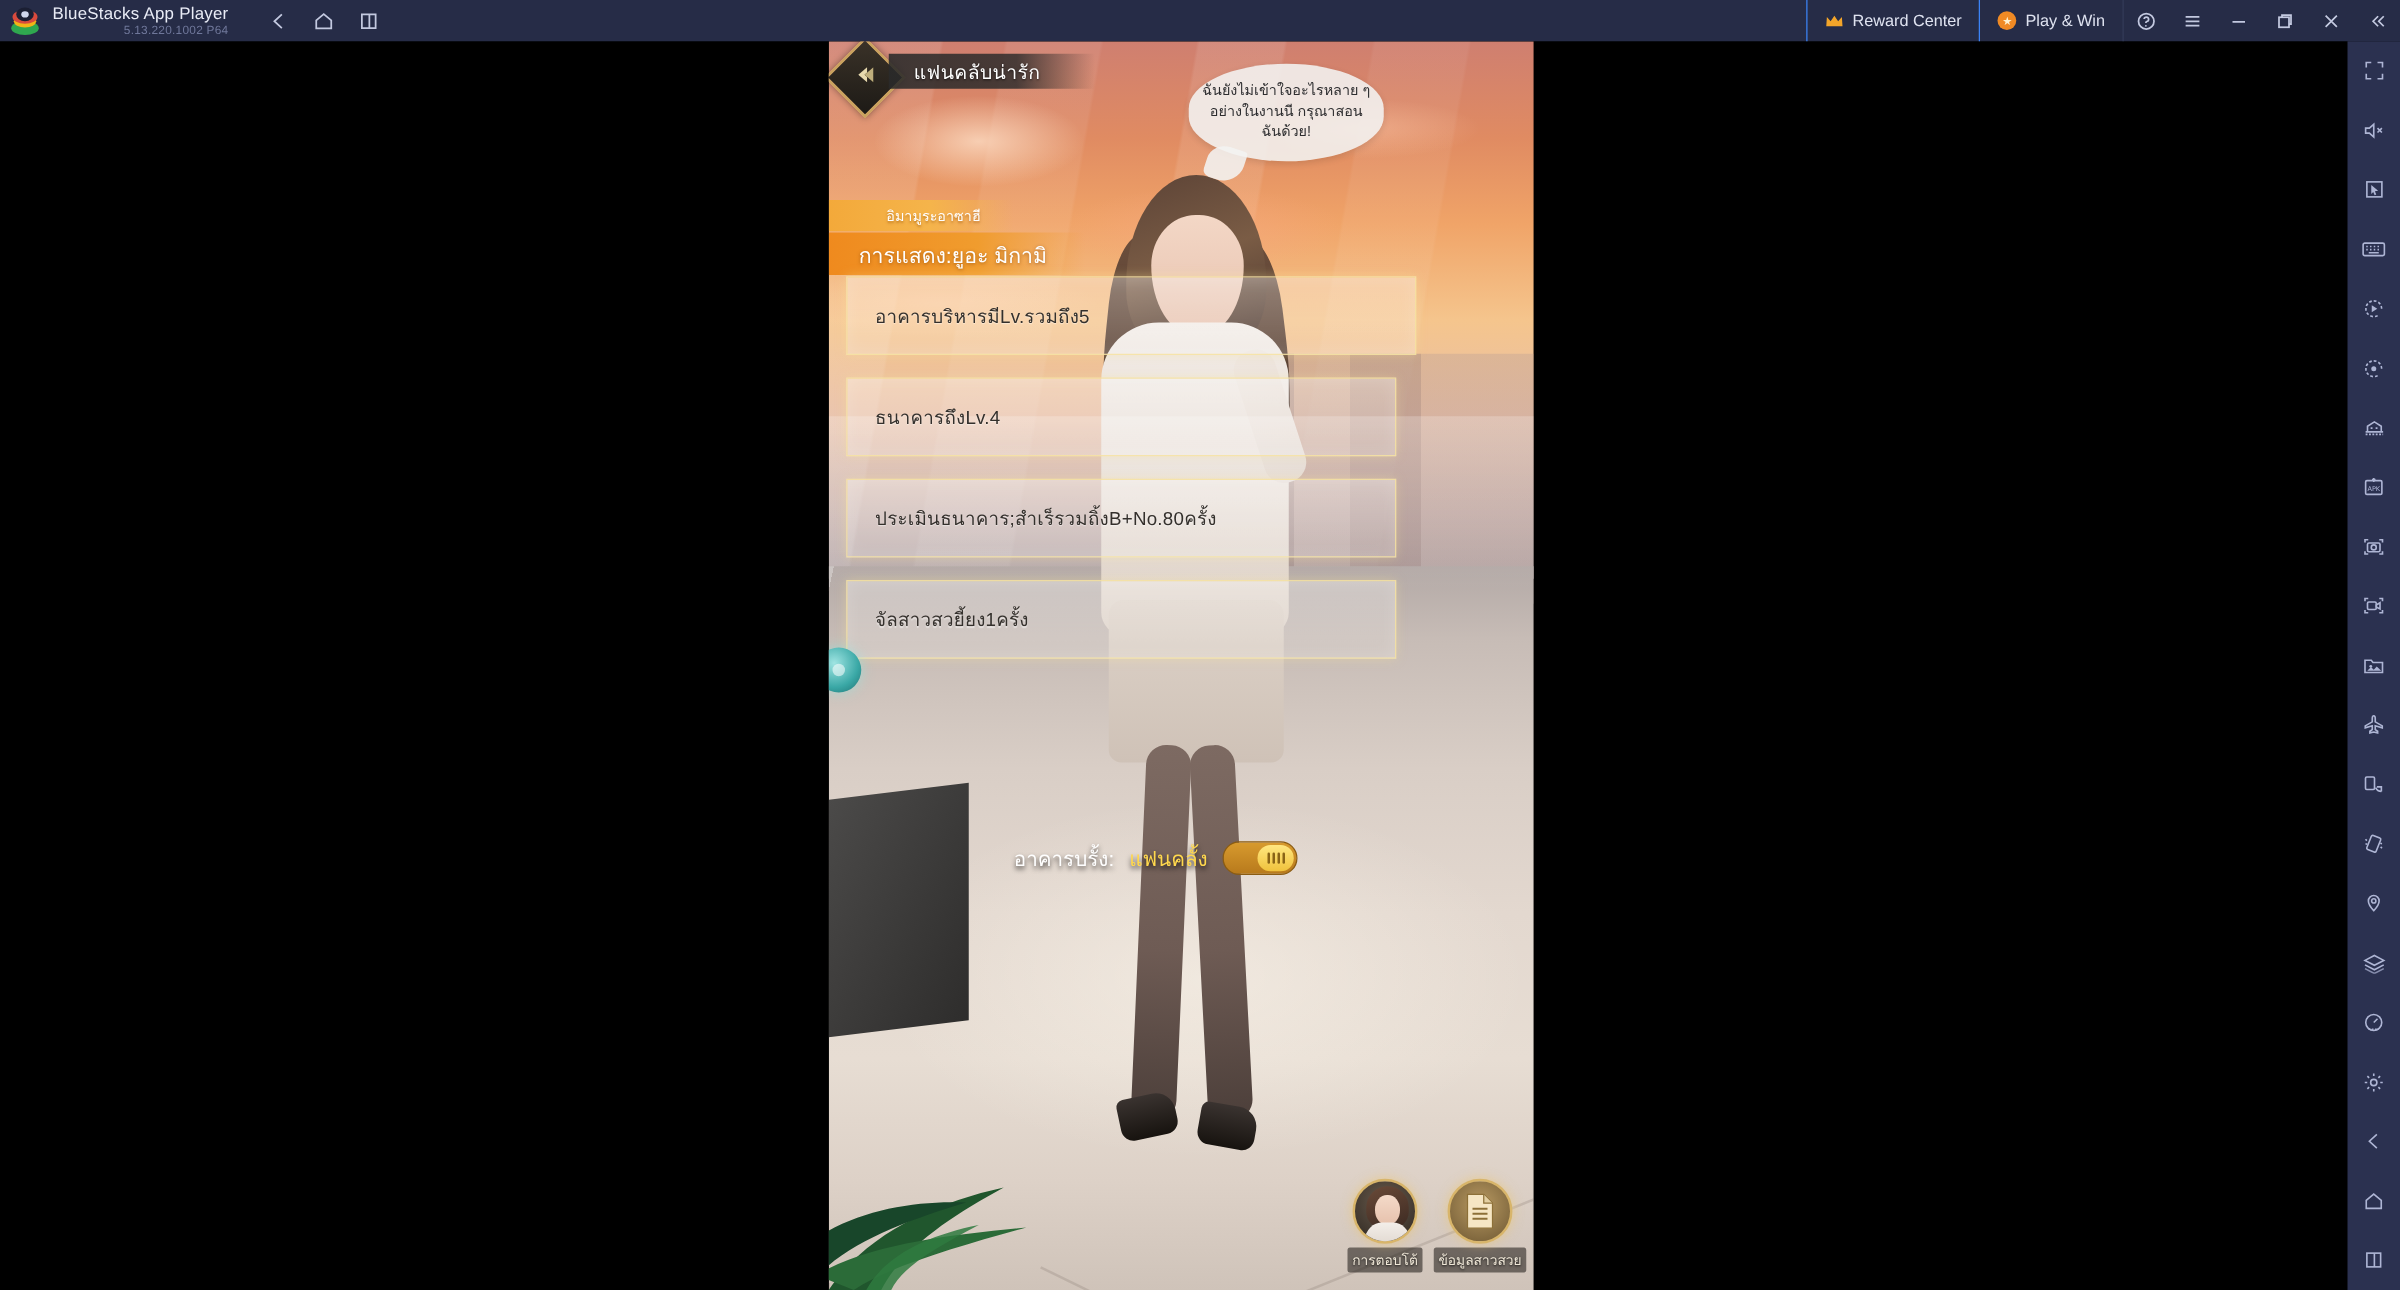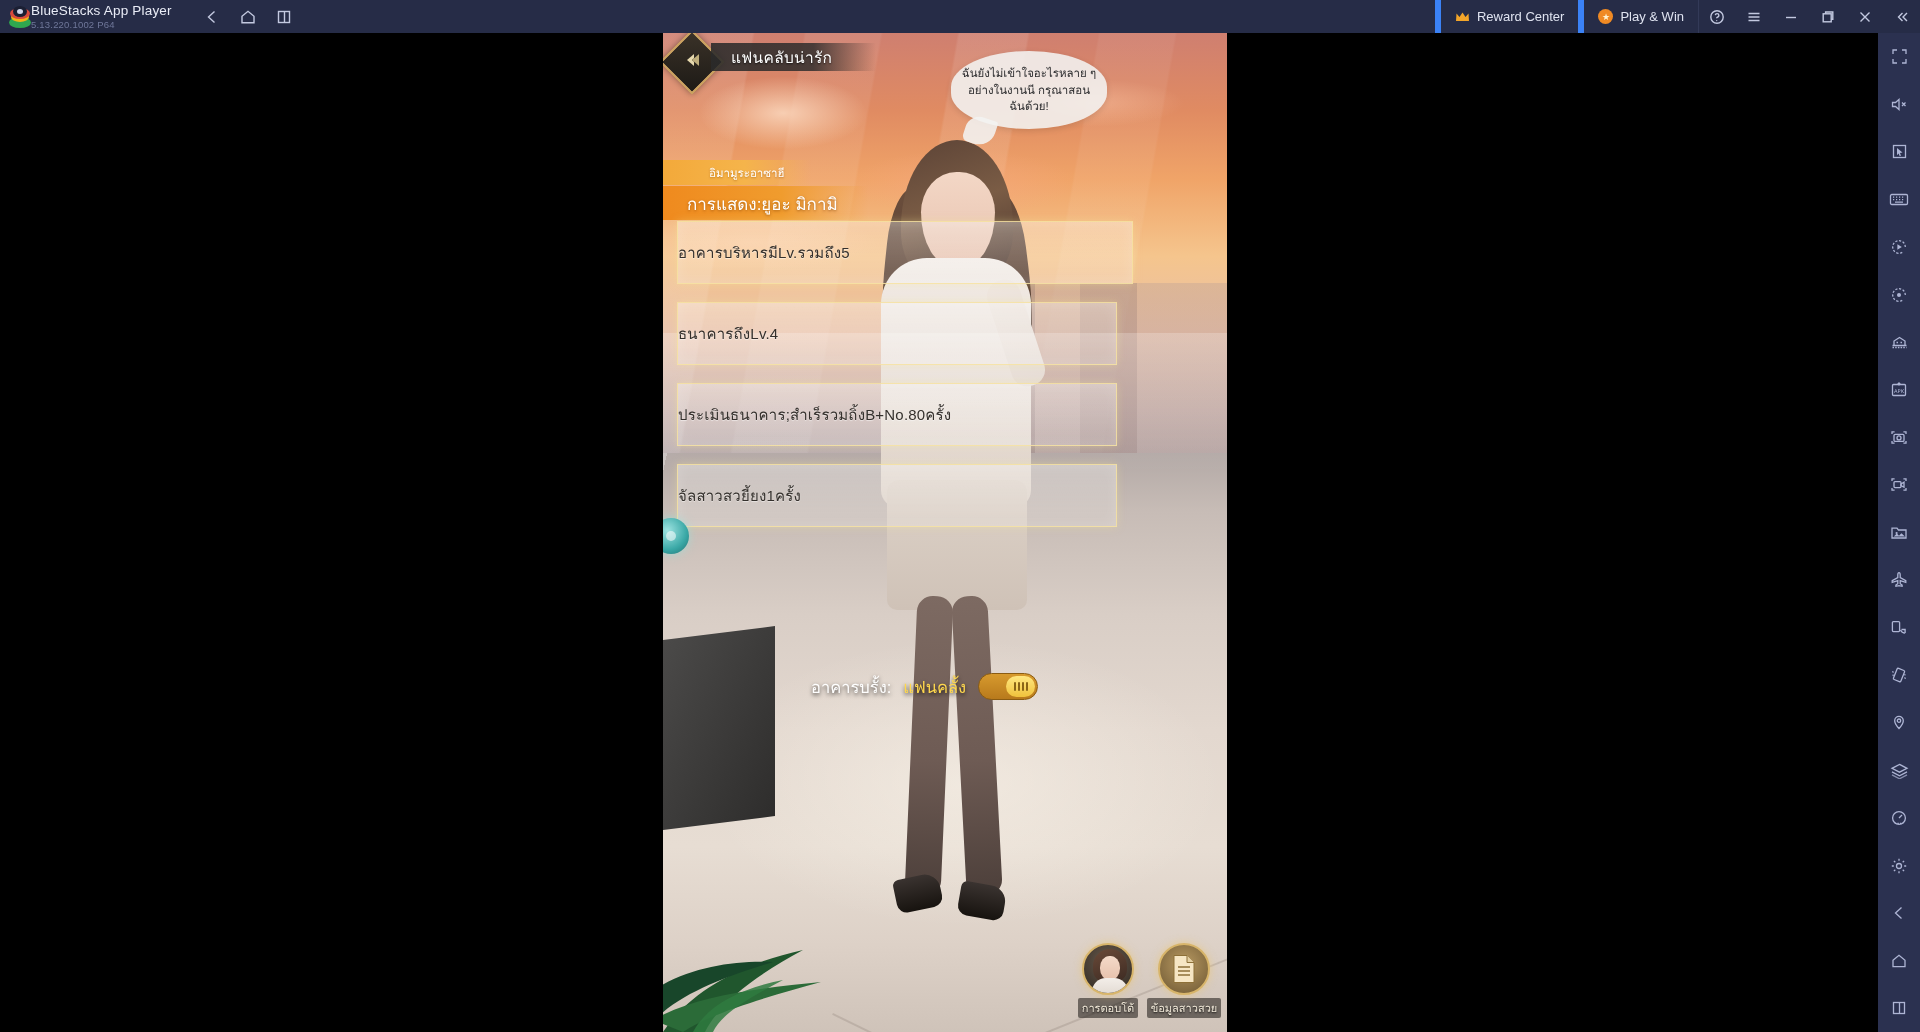--- a/index.html
+++ b/index.html
@@ -18,38 +18,38 @@
   .bs-logo{
     width:22px; height:22px; margin-left:9px; position:relative; flex:0 0 auto;
   }
   .bs-logo i{ position:absolute; border-radius:50%; display:block; }
   .bs-l1{ left:0; top:11px; width:22px; height:11px; background:#2fa84f; border-radius:0 0 11px 11px;}
   .bs-l2{ left:2px; top:6px; width:18px; height:10px; background:#f2b417; border-radius:50%;}
   .bs-l3{ left:1px; top:2px; width:20px; height:11px; background:#d94a3d; border-radius:50%;}
   .bs-l4{ left:4px; top:0px; width:14px; height:11px; background:#1b1f33; border-radius:50%;}
   .bs-l5{ left:8px; top:3px; width:6px; height:5px; background:#cfd6ec; border-radius:50%;}
 
-  .title-block{ line-height:1; }
+  .title-block{ margin-left:11px; line-height:1;text-align:right; }
   .title-main{ color:#e9ecf6; font-size:13.5px; letter-spacing:.2px; }
   .title-ver{ color:#6f779a; font-size:9.5px; margin-top:2px; letter-spacing:.2px;}
 
   .tb-nav{ display:flex; align-items:center; margin-left:22px; gap:0px;}
   .tb-ico{
     width:36px; height:33px; display:flex; align-items:center; justify-content:center;
     cursor:pointer;
   }
   .tb-ico svg{ stroke:#c3c9e0; fill:none; stroke-width:1.4; }
 
   .tb-spacer{ flex:1 1 auto; }
 
   .tb-right{ display:flex; align-items:center; height:33px; }
   .tb-pill{
     display:flex; align-items:center; gap:7px; height:33px; padding:0 14px;
     color:#dfe3f0; font-size:13px; cursor:pointer;
-    border-left:6px solid #3b82f6;
+    border-left:1px solid #3b82f6;
   }
   .crown{ width:15px; height:12px; position:relative; }
   .crown svg{ display:block; }
   .star-badge{
     width:15px; height:15px; border-radius:50%;
     background:#f08a24; display:flex; align-items:center; justify-content:center;
     color:#fff2d0; font-size:9px;
   }
   .tb-sys{
     width:37px; height:33px; display:flex; align-items:center; justify-content:center; cursor:pointer;
@@ -249,20 +249,21 @@
   }
 
   
   .missions{ position:absolute; left:14px; top:188px; width:440px; }
   .m-row{
     position:relative; height:63px; margin-bottom:18px;
     background:linear-gradient(180deg, rgba(255,255,255,.30), rgba(255,255,255,.14));
     border:1.5px solid rgba(246,226,160,.85);
     box-shadow:0 0 8px rgba(250,226,150,.35), inset 0 0 14px rgba(255,255,255,.18);
     display:flex; align-items:center;
+    padding-left:22px;
     cursor:pointer;
   }
   .m-row .m-txt{
     color:#34302c; font-size:15px; letter-spacing:.2px;
     text-shadow:0 1px 1px rgba(255,255,255,.55);
   }
   .m-row.wide{ width:456px; }
   .m-row.w2{ width:440px; }
 
   

